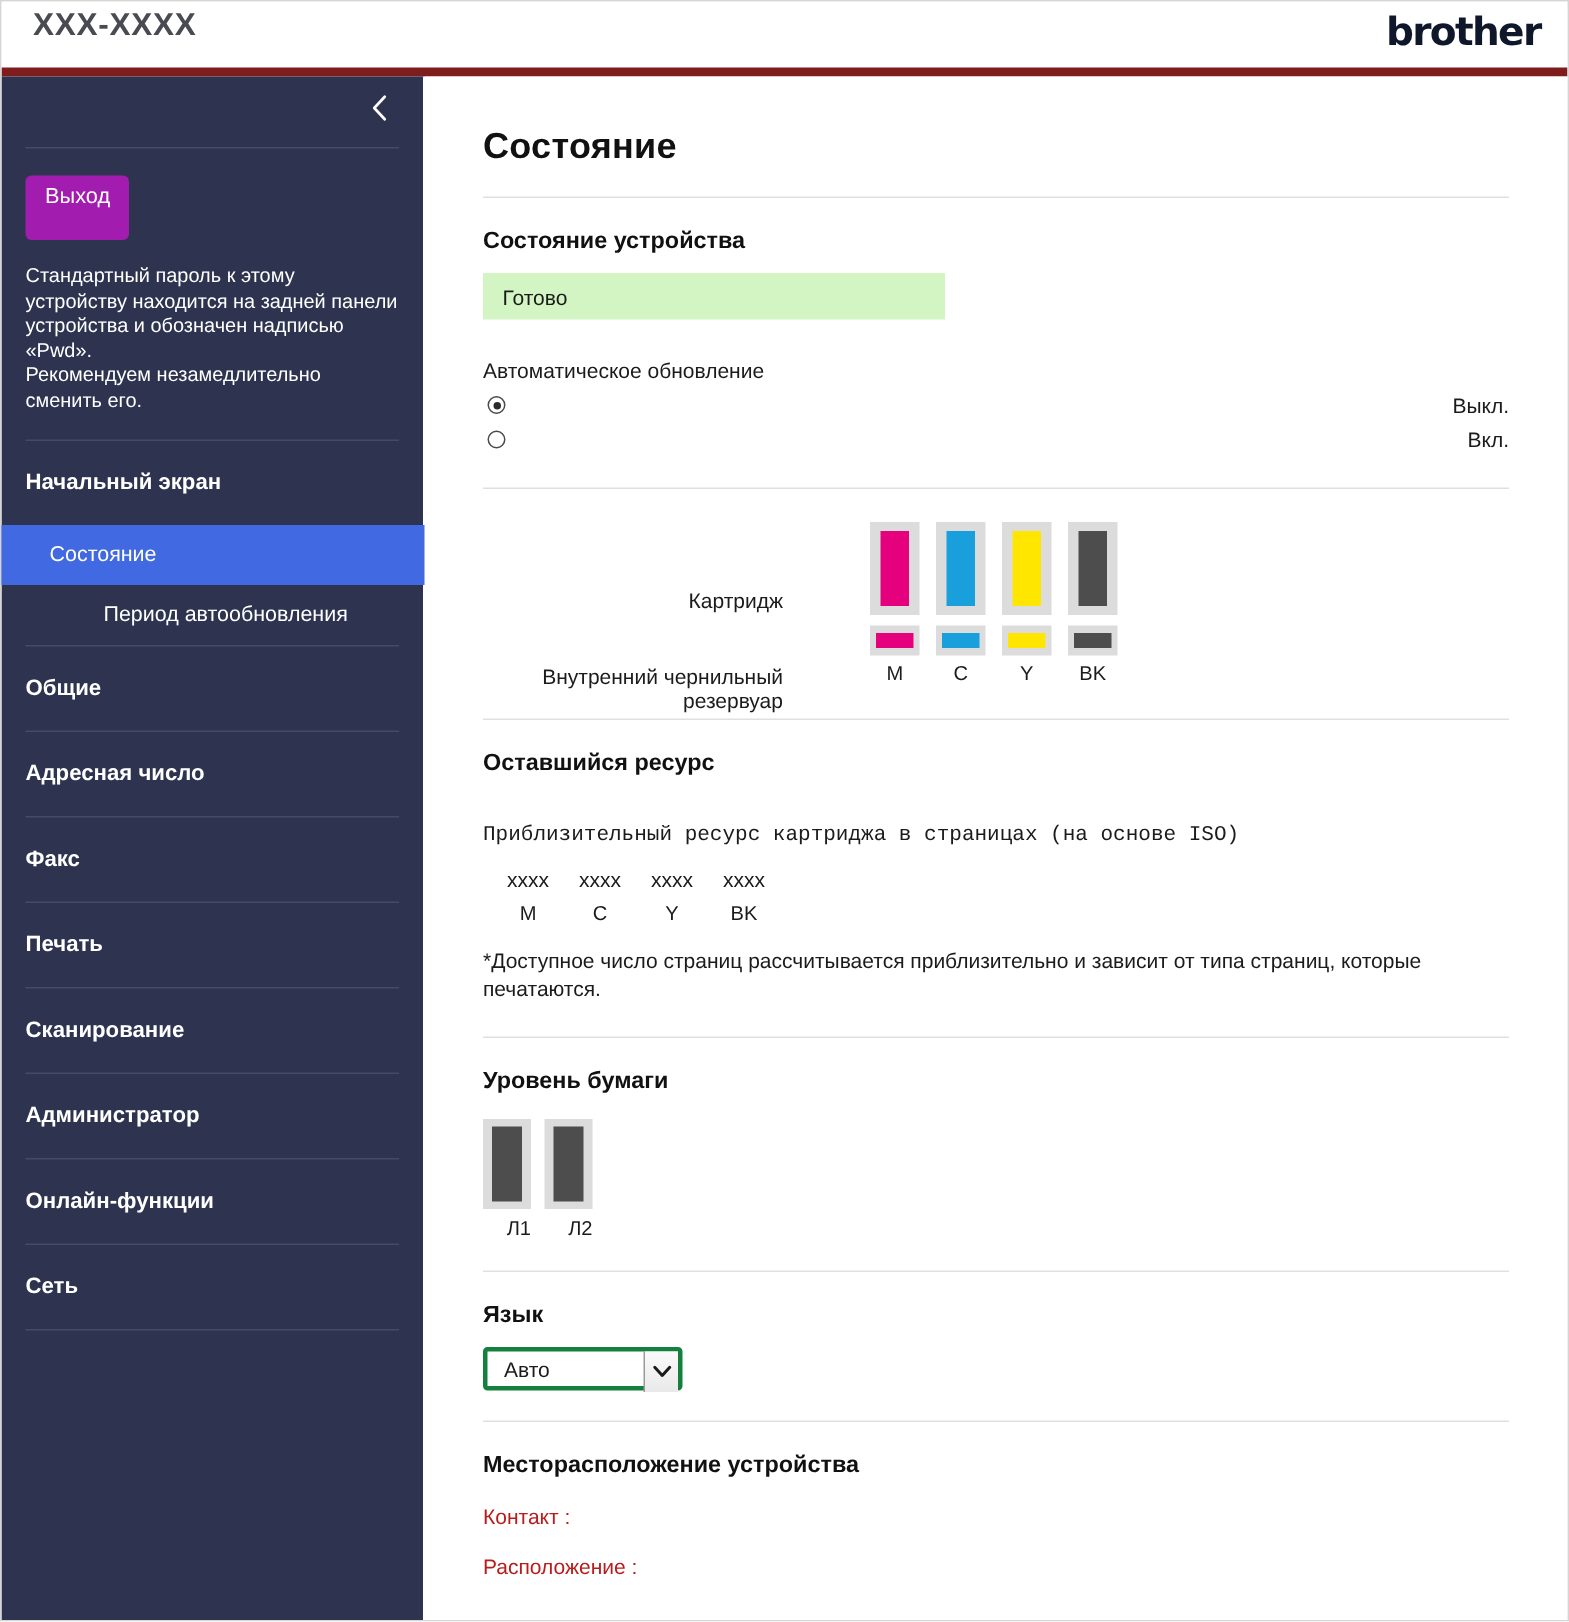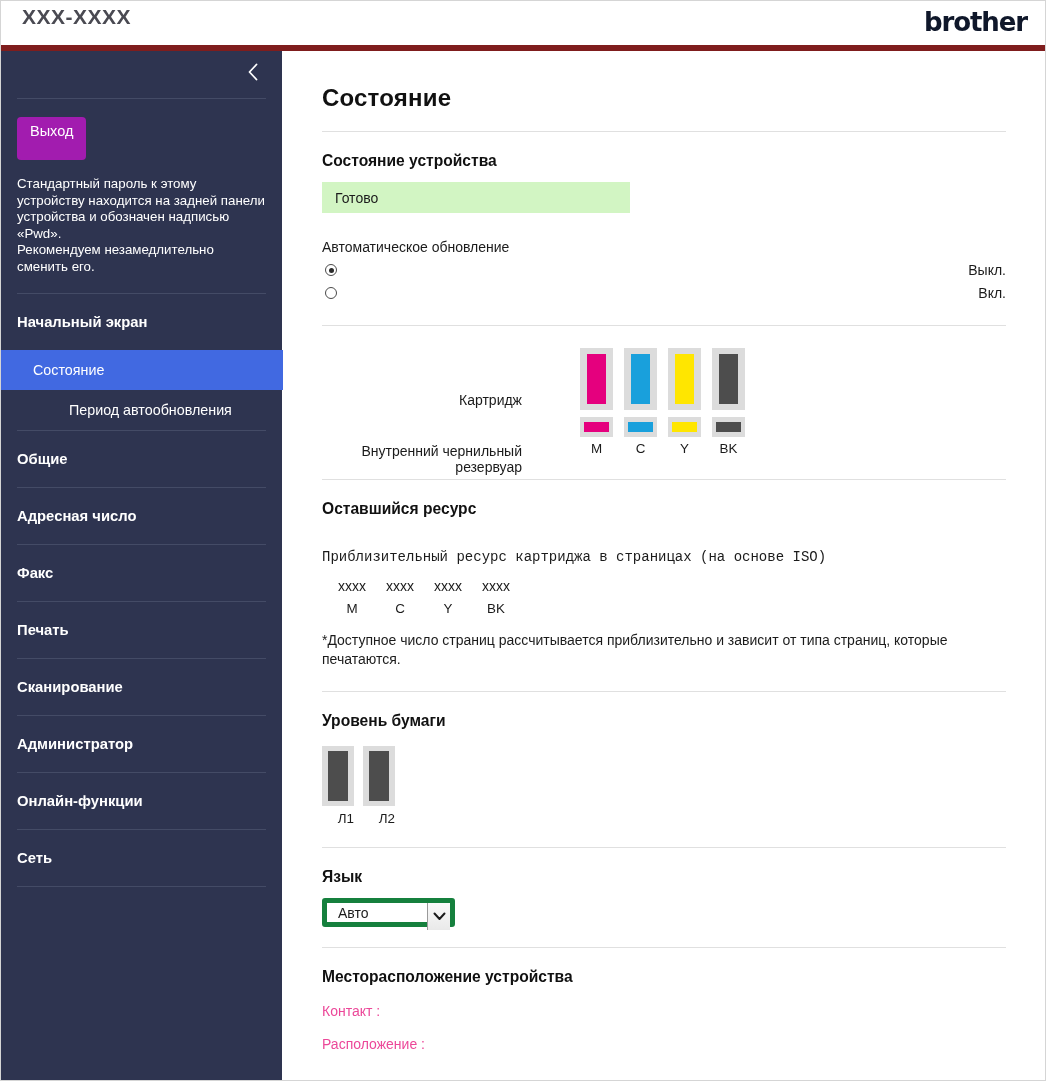--- a/index.html
+++ b/index.html
@@ -278,21 +278,21 @@
     text-align: right;
     font-size: 13.4px;
     margin-top: 5px;
     color: #1b1b1b;
   }
 
   
   .select-wrap {
     margin-top: 12px;
     width: 133px; height: 29px;
-    border: 5px solid #15803d;
+    border: 3px solid #15803d;
     border-radius: 3px;
     background: #ffffff;
     display: flex;
     align-items: center;
     position: relative;
     cursor: pointer;
   }
   .select-value {
     padding-left: 11px;
     font-size: 14px;
@@ -300,21 +300,21 @@
   }
   .select-arrow {
     position: absolute;
     right: 0; top: 0;
     width: 23px; height: 27px;
     border-left: 1px solid #9a9a9a;
     background: linear-gradient(#fafafa,#e9e9e9);
     display: flex; align-items: center; justify-content: center;
   }
 
-  .kv { margin-top: 17px; font-size: 14px; color: #ec4899; }
+  .kv { margin-top: 17px; font-size: 14px; color: #b91c1c; }
 </style>
 </head>
 <body>
 
 <div id="page">
 
   <div id="topbar">
     <div id="model-name">XXX-XXXX</div>
     <div id="brother-logo">brother</div>
   </div>

